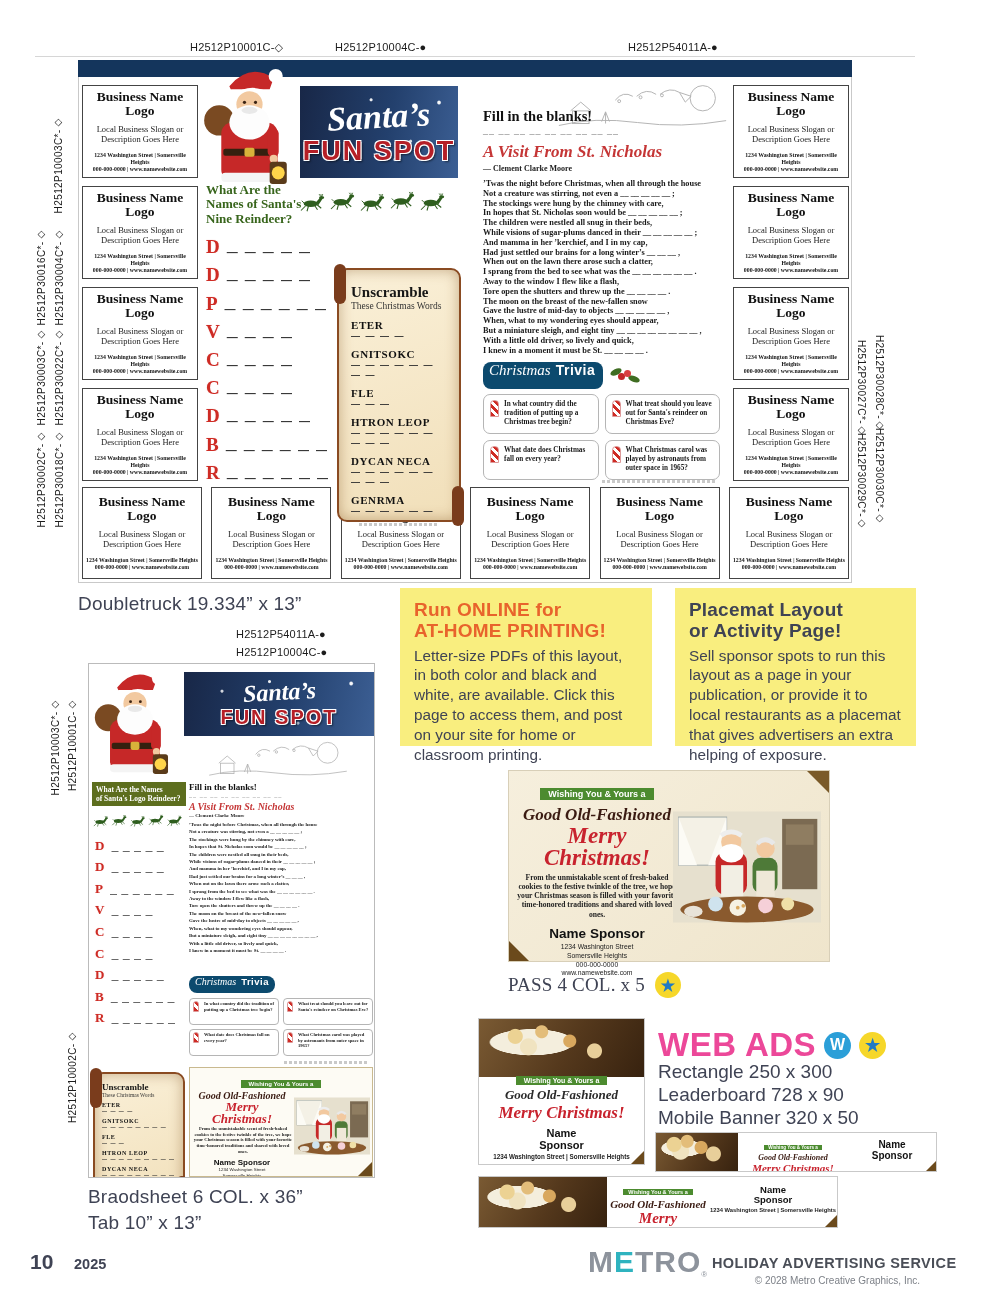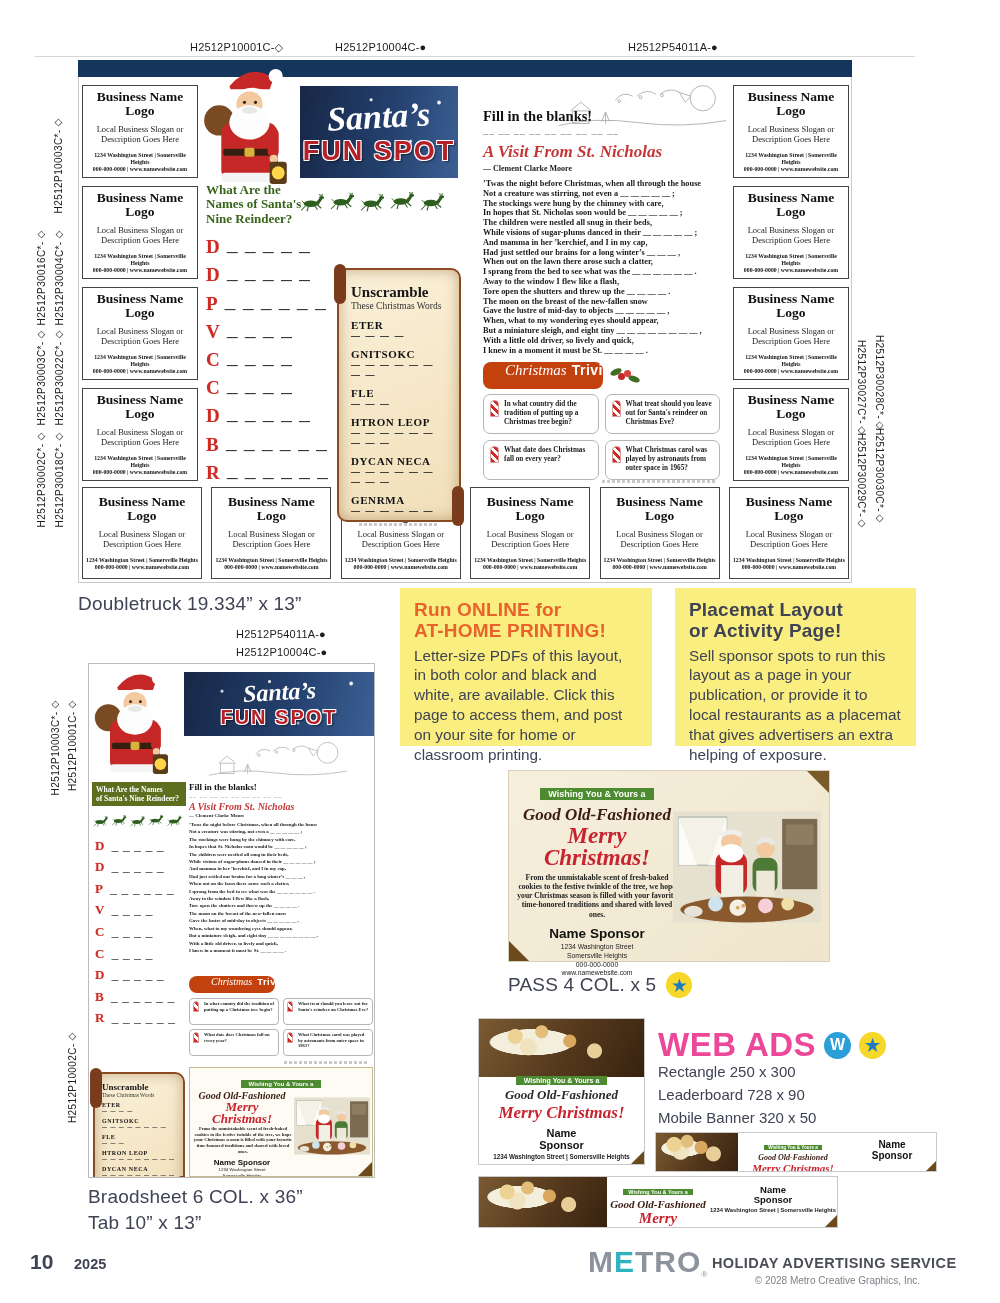--- a/index.html
+++ b/index.html
@@ -53,21 +53,21 @@
   #dt-words .uw{font-size:11px;}
   #dt-words .ud{font-size:9px;}
   
   .fb-head{font-family:"Liberation Serif",serif;font-weight:bold;color:#111;}
   .fb-blanks{font-weight:bold;color:#333;letter-spacing:1px;}
   .poem-title{font-family:"Liberation Serif",serif;font-style:italic;font-weight:bold;color:#c53636;}
   .poem-author{font-family:"Liberation Serif",serif;font-weight:bold;color:#222;}
   .poem .ln{font-family:"Liberation Serif",serif;font-weight:bold;color:#1a1a1a;white-space:nowrap;}
   #dt-poem .ln{font-size:8.3px;line-height:9.8px;}
   
-  .trivia-pill{background:#c2410c;border-radius:8px;display:flex;align-items:baseline;gap:5px;padding:0 22px;box-sizing:border-box;}
+  .trivia-pill{background:#0c4a6e;border-radius:8px;display:flex;align-items:baseline;gap:5px;padding:0 6px;box-sizing:border-box;}
   .tp-script{font-family:"Liberation Serif",serif;font-style:italic;color:#fff;}
   .tp-bold{font-weight:bold;color:#fff;letter-spacing:.5px;}
   .trivia-grid{display:grid;grid-template-columns:1fr 1fr;gap:6px;}
   .qbox{border:1px solid #b5b5b5;border-radius:7px;background:#fff;display:flex;gap:5px;align-items:flex-start;padding:5px 6px;box-sizing:border-box;}
   .cane{flex:0 0 auto;width:7px;height:15px;border-radius:4px 4px 0 0;background:repeating-linear-gradient(45deg,#cf2b24 0 3px,#fff 3px 6px);border:.5px solid #d99;}
   .qtext{font-family:"Liberation Serif",serif;font-weight:bold;color:#1a1a1a;line-height:1.25;}
   #dt-trivia .qbox{height:40px;}
   #dt-trivia .qtext{font-size:7.2px;}
   .holly{position:absolute;width:30px;height:16px;}
   .holly i{position:absolute;border-radius:50%;}
@@ -111,21 +111,21 @@
     radial-gradient(circle at 55% 38%,#d9a85e 0 6px,transparent 7px),
     radial-gradient(circle at 70% 55%,#e8cf9a 0 7px,transparent 8px),
     radial-gradient(ellipse at 32% 40%,#f4eedd 0 26%,transparent 27%),
     linear-gradient(120deg,#7a5a33,#54381c 55%,#37220f);}
   .webad{position:absolute;background:#fff;border:1px solid #c9c9c9;box-sizing:border-box;overflow:hidden;}
   
   .badge{border-radius:50%;display:flex;align-items:center;justify-content:center;font-weight:bold;}
   .badge.star{background:#f6d72a;color:#1f7ac4;}
   .badge.w{background:#2b9fd8;color:#fff;}
   .webads-h{font-size:33px;font-weight:bold;color:#ec4899;letter-spacing:.5px;}
-  .websize{font-size:15px;color:#3f4354;line-height:23px;}
+  .websize{font-size:19px;color:#3f4354;line-height:23px;}
   .metro{font-size:30px;font-weight:bold;color:#8d939c;letter-spacing:1px;font-family:"Liberation Sans",sans-serif;}
   .metro .me{color:#2fb3bf;}
   .fserv{font-size:14.5px;font-weight:bold;color:#4a4e57;letter-spacing:.4px;}
   .fcopy{font-size:10px;color:#7d8188;}
   .pgnum{font-size:21px;font-weight:bold;color:#3f4354;}
   .pgyr{font-size:14.5px;font-weight:bold;color:#3f4354;}
   svg{display:block;}
 </style>
 </head>
 <body>
@@ -570,21 +570,21 @@
     <div class="funspot abs" style="left:95px;top:8px;width:190px;height:64px;">
       <div class="fs-script" style="font-size:24px;">Santa’s</div>
       <div class="fs-title" style="font-size:20px;">FUN SPOT</div>
     </div>
     <svg class="abs" style="left:100px;top:76px;" width="178" height="40">
         <use href="#sym-sketch"></use>
       </svg>
 
     <div class="greenband abs" style="left:3px;top:118px;width:94px;font-size:7.5px;line-height:1.2;">
       <div>What Are the Names</div>
-      <div>of Santa's Nine Reindeer?</div>
+      <div>of Santa's Logo Reindeer?</div>
     </div>
     <svg class="abs" style="left:3px;top:150px;" width="92" height="15" viewBox="0 0 200 30">
       <use href="#sym-deer" x="0" y="3" width="40" height="24"></use>
         <use href="#sym-deer" x="40" y="1" width="40" height="24"></use>
       <use href="#sym-deer" x="80" y="3" width="40" height="24"></use>
         <use href="#sym-deer" x="120" y="0" width="40" height="24"></use>
       <use href="#sym-deer" x="160" y="2" width="40" height="24"></use>
     </svg>
     <div class="abs" id="bs-candy" style="left:6px;top:168px;width:90px;">
   <div class="crow">
@@ -782,21 +782,21 @@
         <div>1234 Washington Street</div>
           <div>Somersville Heights</div>
         <div>000-000-0000</div>
           <div>www.namewebsite.com</div>
       </div>
     </div>
     <svg class="abs" style="right:8px;top:8px;" width="148" height="176" preserveAspectRatio="none">
         <use href="#sym-couple"></use>
       </svg>
   </div>
-  <div class="abs" style="left:508px;top:972px;display:flex;align-items:center;gap:10px;">
+  <div class="abs" style="left:508px;top:972px;display:flex;align-items:center;gap:10px;font-family:Liberation Serif, serif;">
     <span class="biglabel">PASS 4 COL. x 5</span>
     <span class="badge star" style="width:26px;height:26px;font-size:16px;">★</span>
   </div>
 
   <div class="webad" style="left:478px;top:1018px;width:167px;height:147px;">
     <div class="cookie-photo" style="height:58px;"></div>
     <div style="text-align:center;margin-top:-8px;">
       <span class="adbanner" style="font-size:7px;">Wishing You &amp; Yours a</span>
       <div class="script1" style="font-size:13px;color:#2a2a2a;">Good Old-Fashioned</div>
       <div class="script2" style="font-size:17px;">Merry Christmas!</div>

